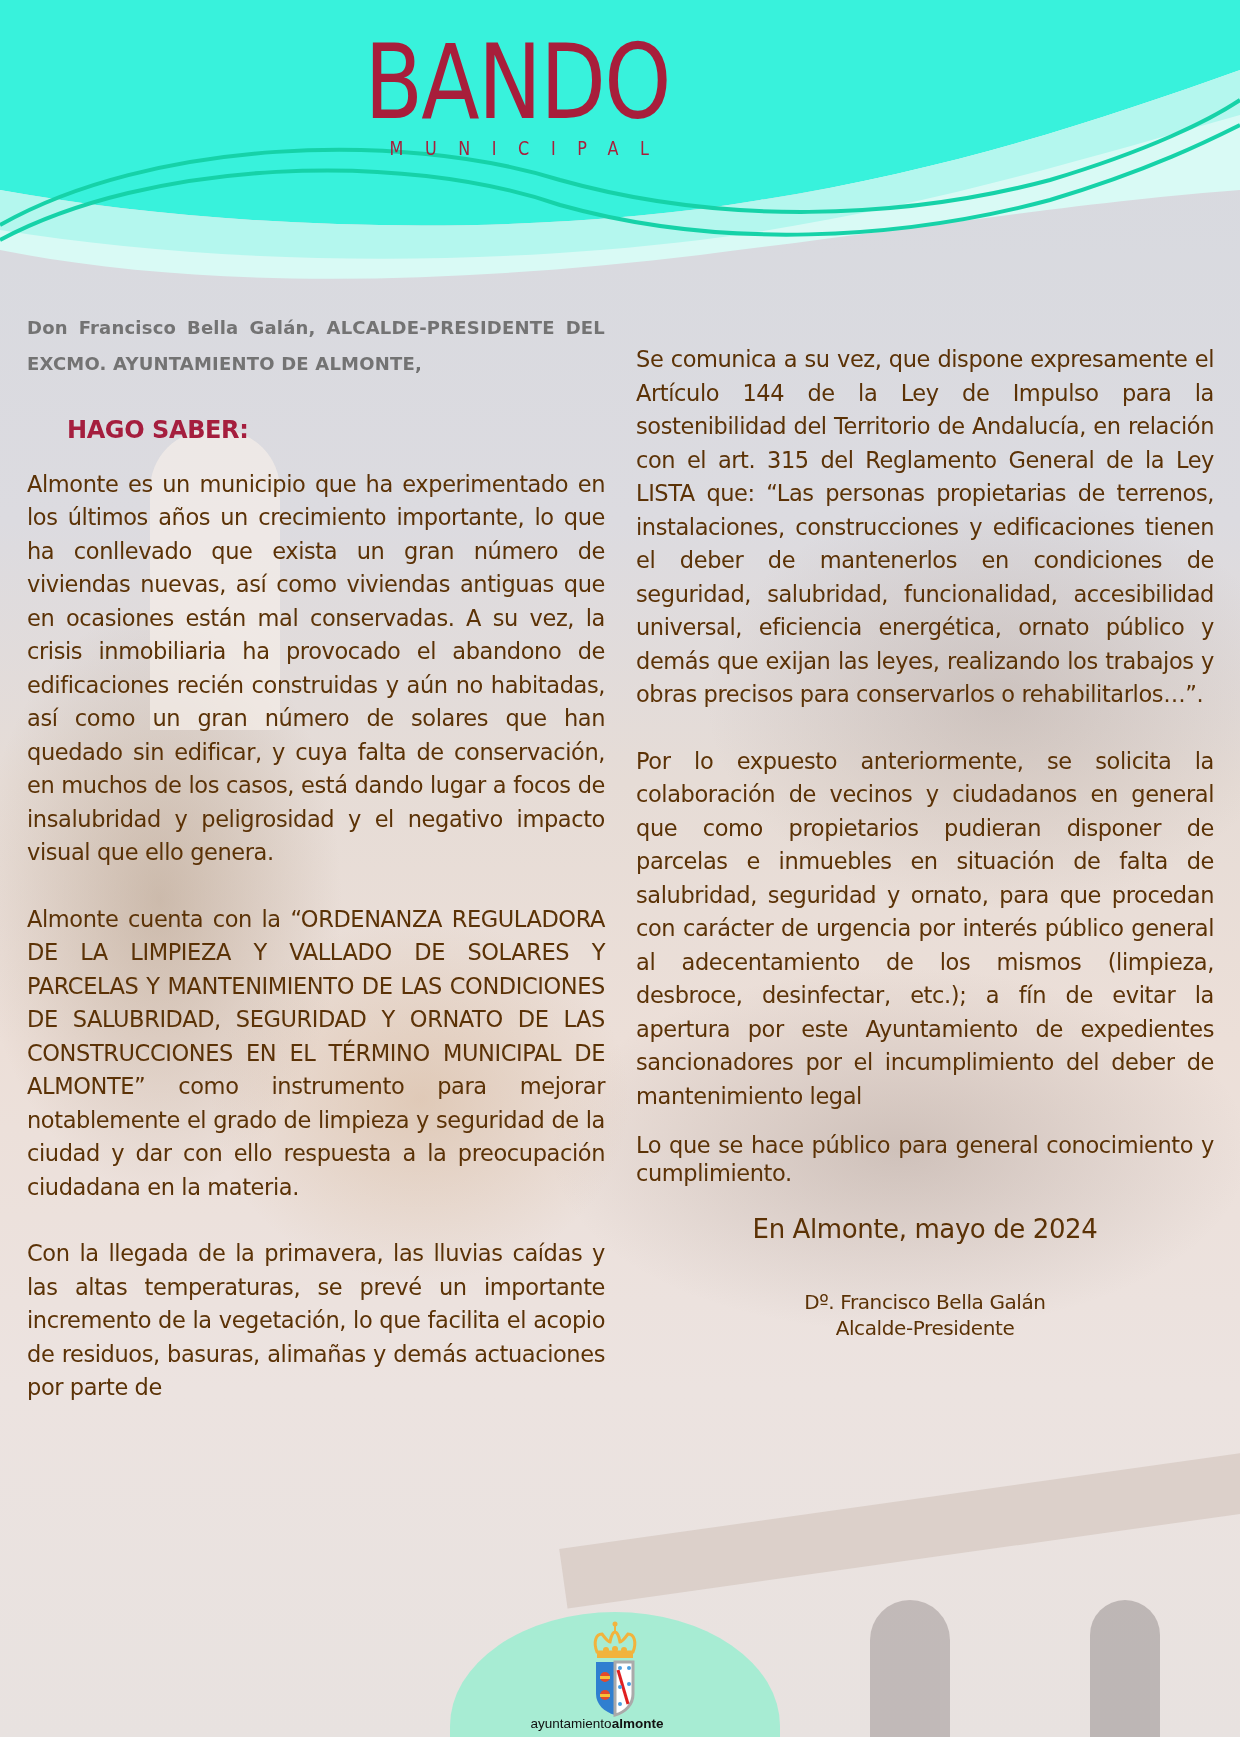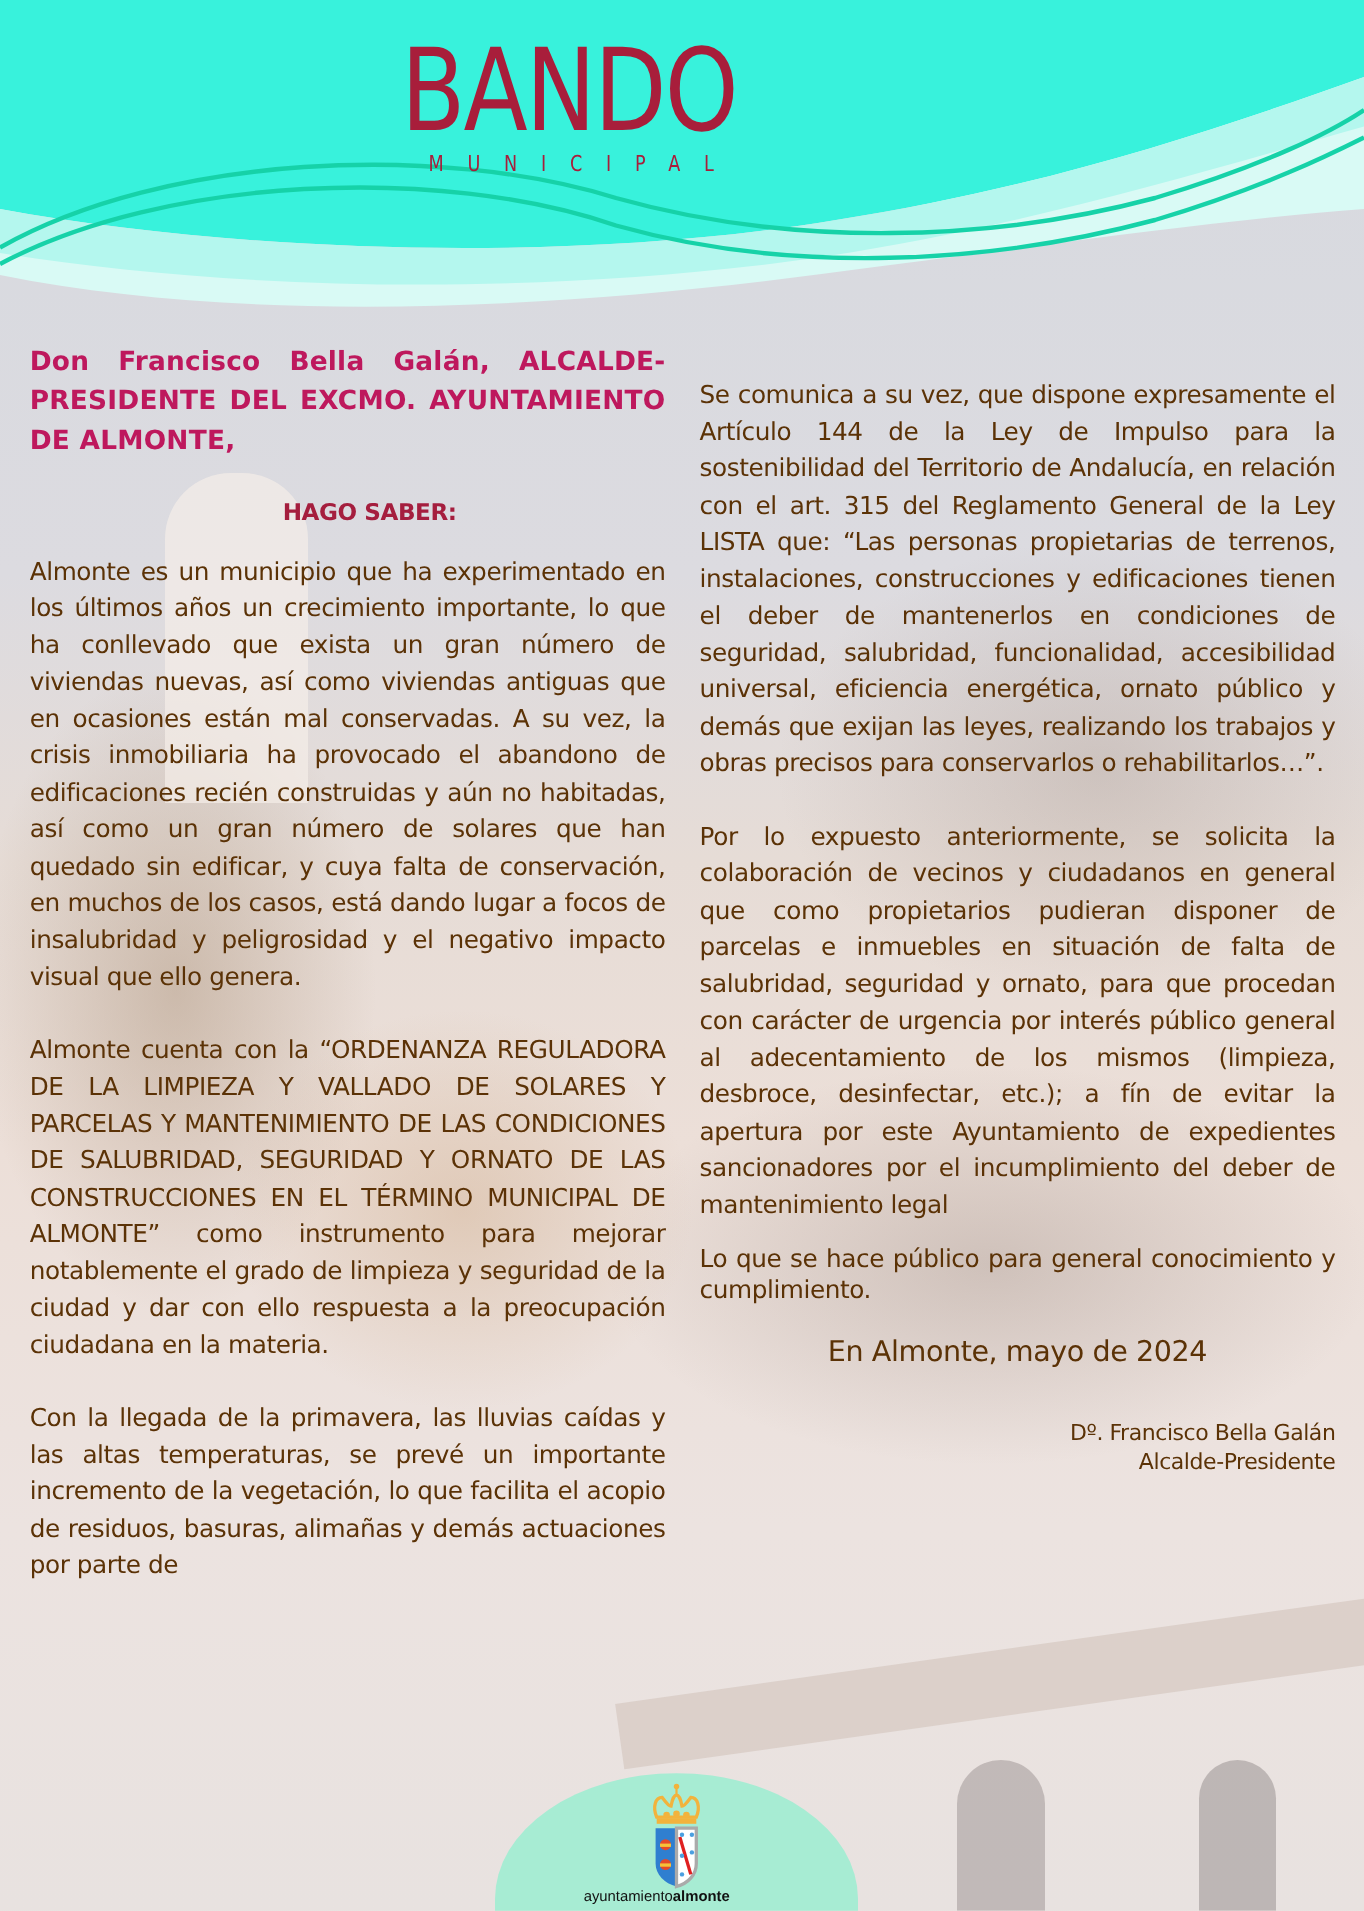--- a/index.html
+++ b/index.html
@@ -43,31 +43,31 @@
     position: absolute; z-index: 3; color: #5b3206;
     font-family: "DejaVu Sans", sans-serif; font-size: 22.5px; line-height: 33.5px;
     text-align: justify; letter-spacing: -0.4px;
   }
   .col p { margin: 0; }
   .col-left { left: 27px; top: 310px; width: 578px; }
   .col-right { left: 636px; top: 310px; width: 608px; }
   .col-right { width: 578px; }
 
   .intro {
-    font-weight: bold; font-size: 24px; line-height: 36px; letter-spacing: 0.2px;
-    color: #be185d; transform-origin: left top;
+    font-weight: bold; font-size: 18px; line-height: 36px; letter-spacing: 0.2px;
+    color: #737373; transform-origin: left top;
   }
   .hago {
-    text-align: center; color: #a51e3e; font-weight: bold; font-size: 21px;
+    color: #a51e3e; font-weight: bold; font-size: 24px;
     margin-top: 32px !important; margin-bottom: 20px !important; padding-left: 40px;
   }
   .gap-lg { margin-top: 33px !important; }
   .gap-md { margin-top: 18px !important; }
   .date { margin-top: 26px !important; text-align: center; font-size: 26px; }
-  .sign { margin-top: 42px !important; text-align: right; font-size: 20px; line-height: 26px; }
+  .sign { margin-top: 42px !important; text-align: center; font-size: 20px; line-height: 26px; }
 
   
   .logo-blob {
     position: absolute; z-index: 3; left: 450px; top: 1612px; width: 330px; height: 190px;
     background: #a7ecd3; border-radius: 50% 50% 0 0 / 60% 60% 0 0;
   }
   .logo-inner { position: absolute; left: 0; top: 0; width: 330px; text-align: center; }
   .logo-text {
     position: absolute; left: 0; top: 104px; width: 294px; text-align: center;
     font-family: "Liberation Sans", sans-serif; font-size: 13.5px; color: #111;

